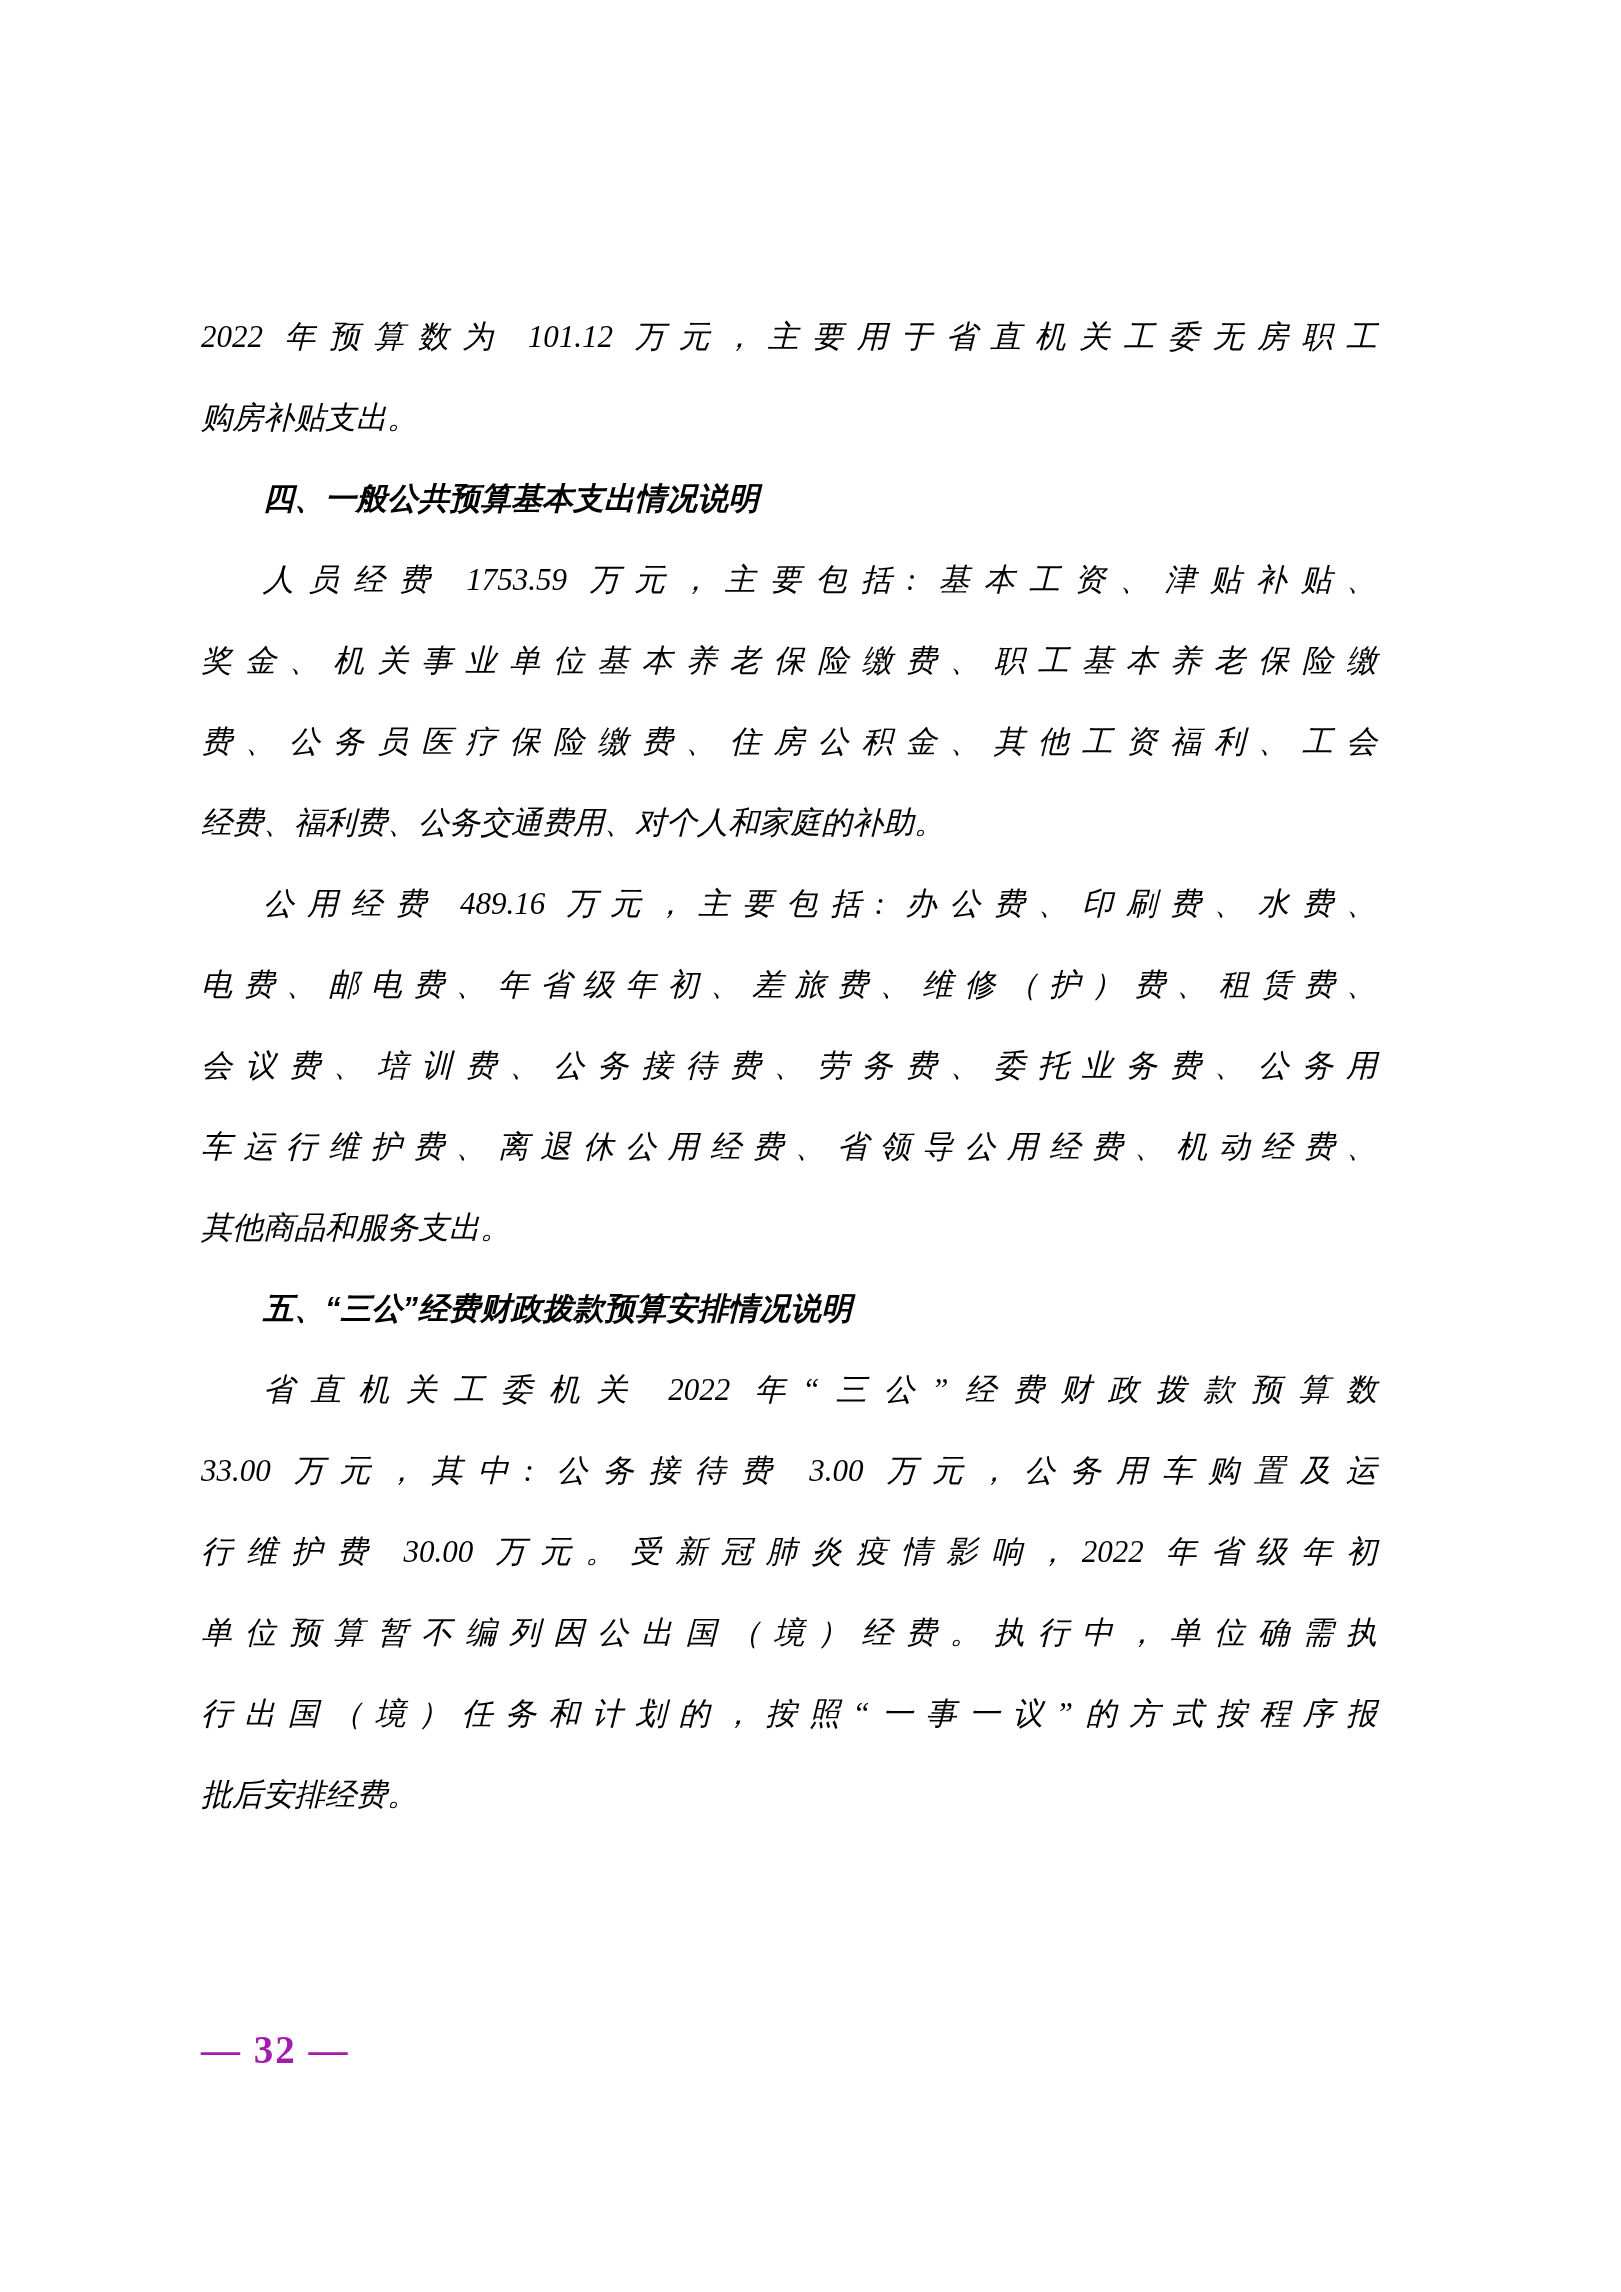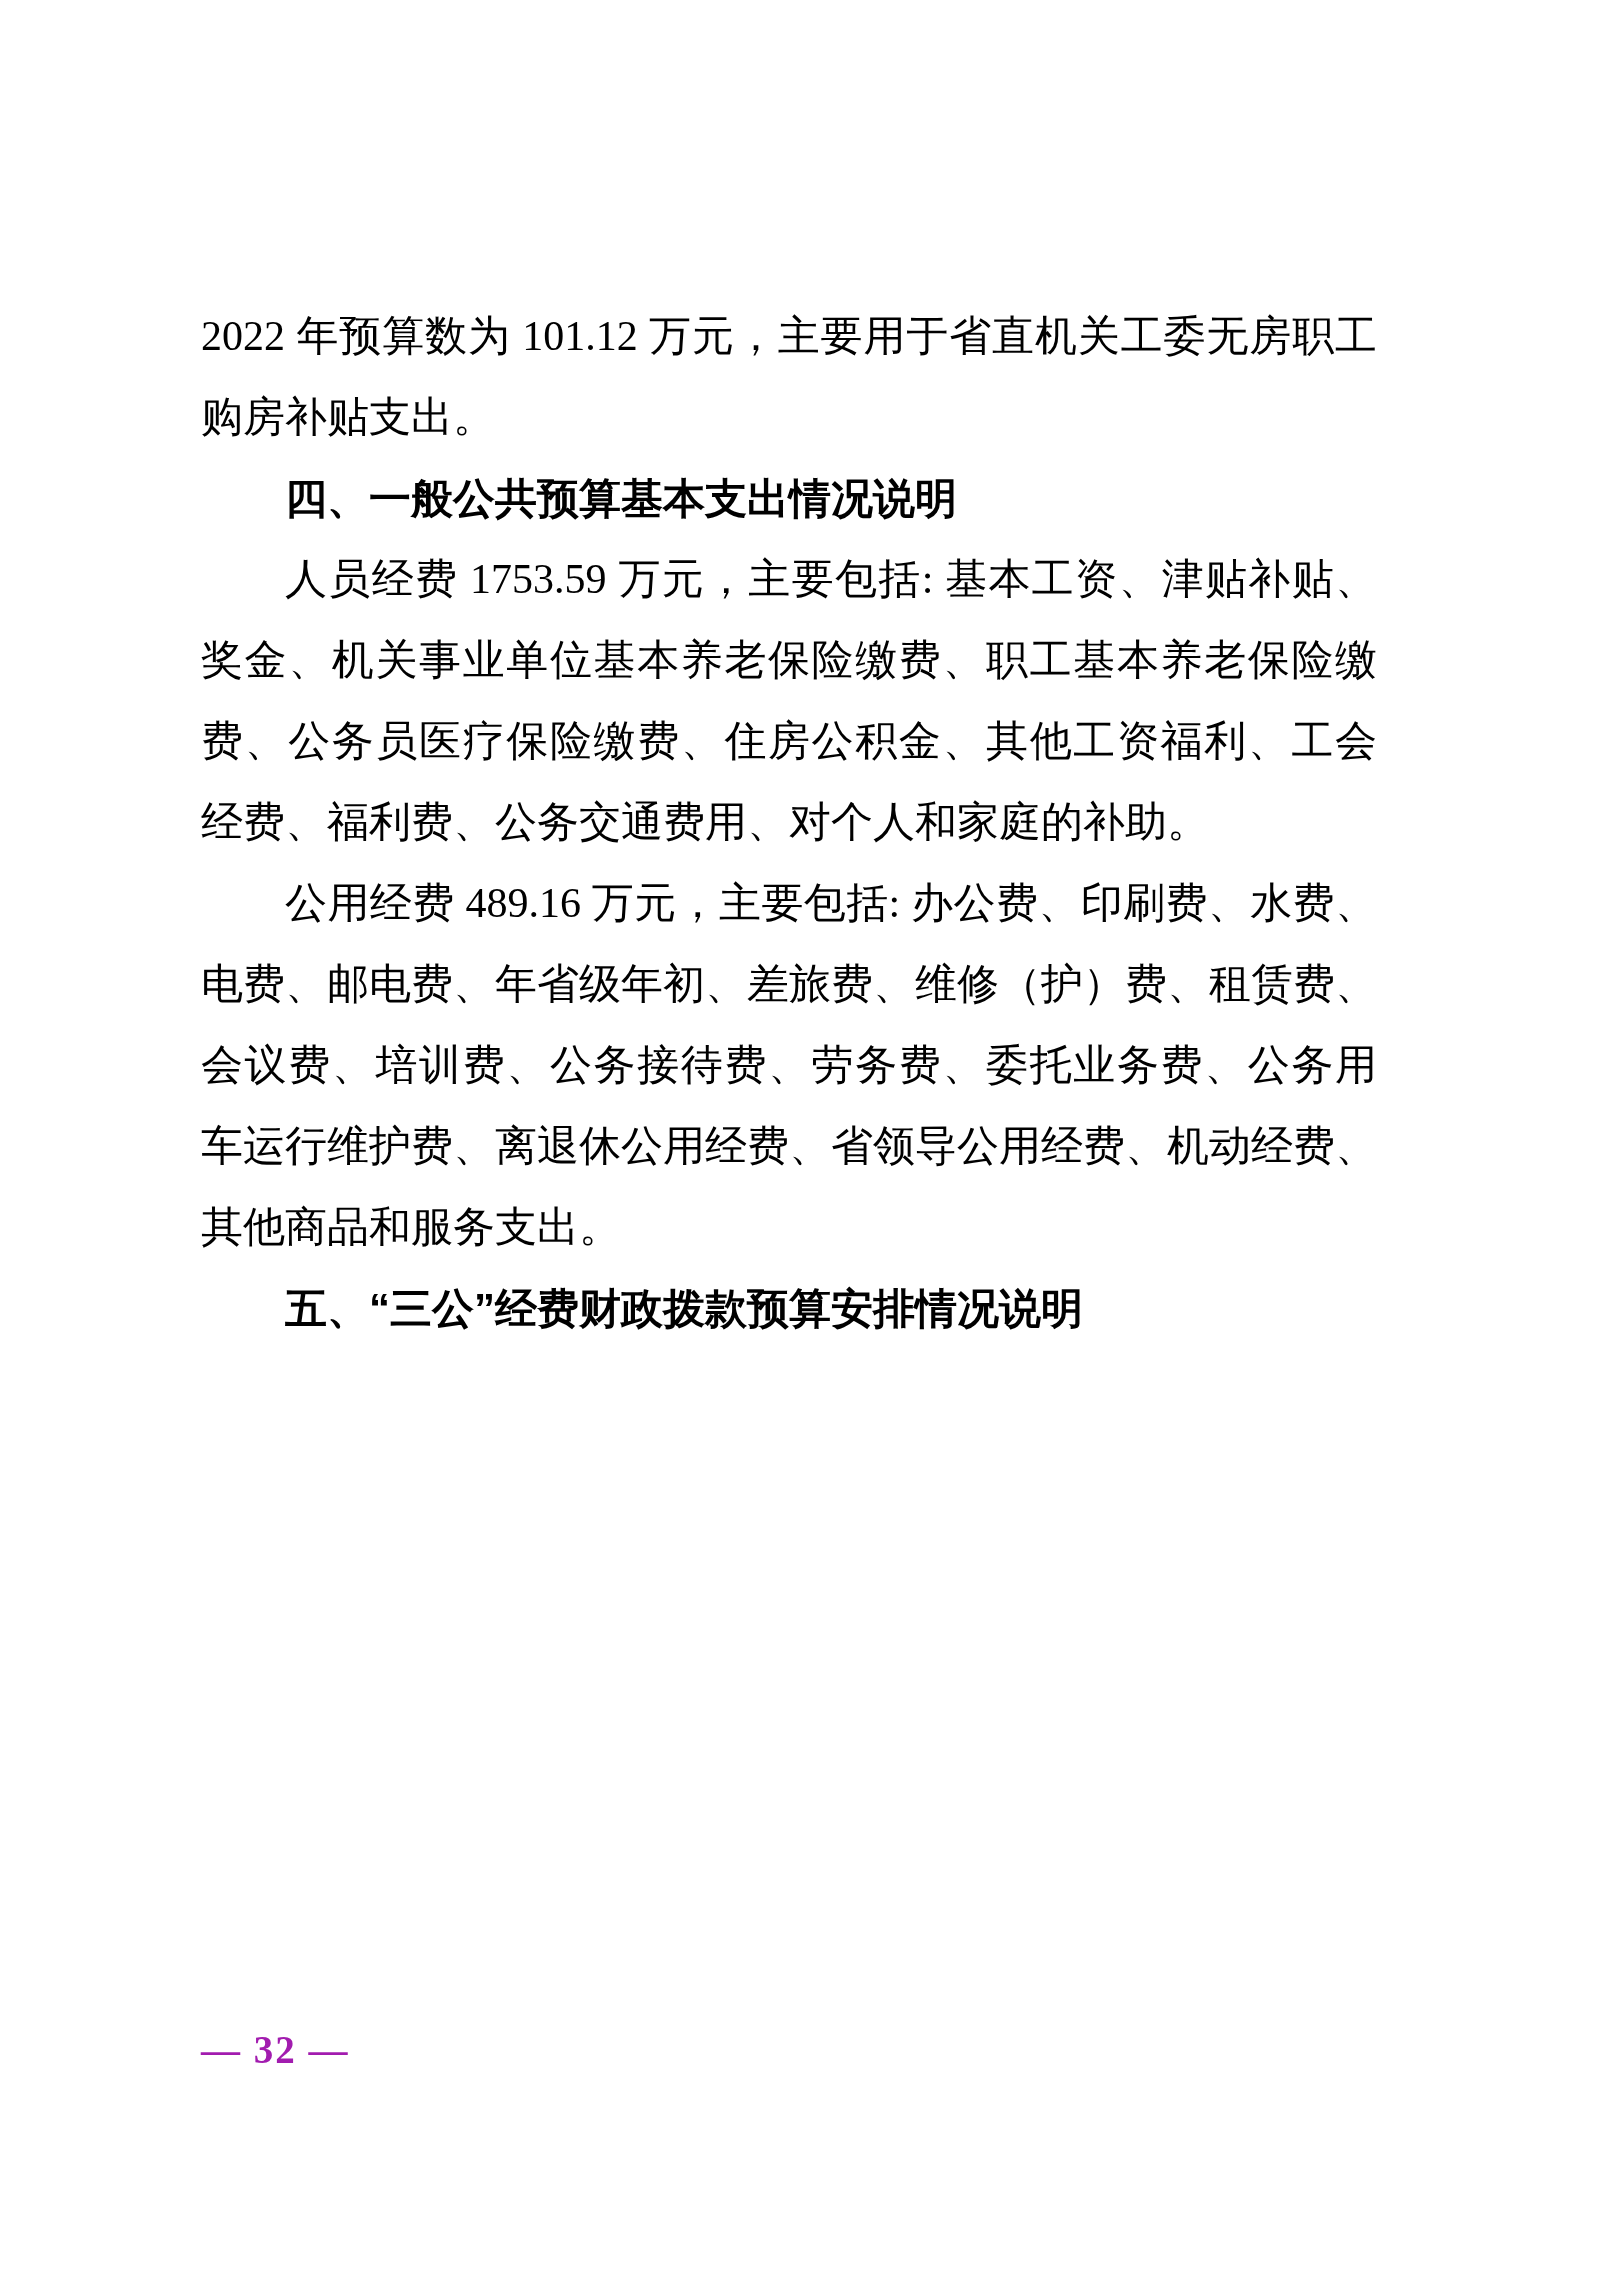--- a/index.html
+++ b/index.html
@@ -14,23 +14,24 @@
     background: #ffffff;
     color: #000000;
     overflow: hidden;
   }
   .content {
     position: absolute;
     left: 201px;
     top: 296px;
     width: 1176px;
     font-family: "Liberation Serif", "DejaVu Serif", serif;
-    font-size: 42px;
+    font-size: 31px;
     line-height: 81px;
     color: #000000;
+    font-style: italic;
   }
   .para {
     margin: 0;
     padding: 0;
   }
   .line {
     text-align: justify;
     text-align-last: justify;
   }
   .line.last {
@@ -83,18 +84,26 @@
       <div class="line">电费、邮电费、年省级年初、差旅费、维修（护）费、租赁费、</div>
       <div class="line">会议费、培训费、公务接待费、劳务费、委托业务费、公务用</div>
       <div class="line">车运行维护费、离退休公用经费、省领导公用经费、机动经费、</div>
       <div class="line last">其他商品和服务支出。</div>
     </div>
 
     <div class="para heading">
       <div class="line last indent">五、“三公”经费财政拨款预算安排情况说明</div>
     </div>
 
+    <div class="para">
+      <div class="line indent">省直机关工委机关 2022 年“三公”经费财政拨款预算数</div>
+      <div class="line">33.00 万元，其中: 公务接待费 3.00 万元，公务用车购置及运</div>
+      <div class="line">行维护费 30.00 万元。受新冠肺炎疫情影响，2022 年省级年初</div>
+      <div class="line">单位预算暂不编列因公出国（境）经费。执行中，单位确需执</div>
+      <div class="line">行出国（境）任务和计划的，按照“一事一议”的方式按程序报</div>
+      <div class="line last">批后安排经费。</div>
+    </div>
 
   </div>
 
   <div class="page-number">— 32 —</div>
 </div>
 
 
 </body></html>

